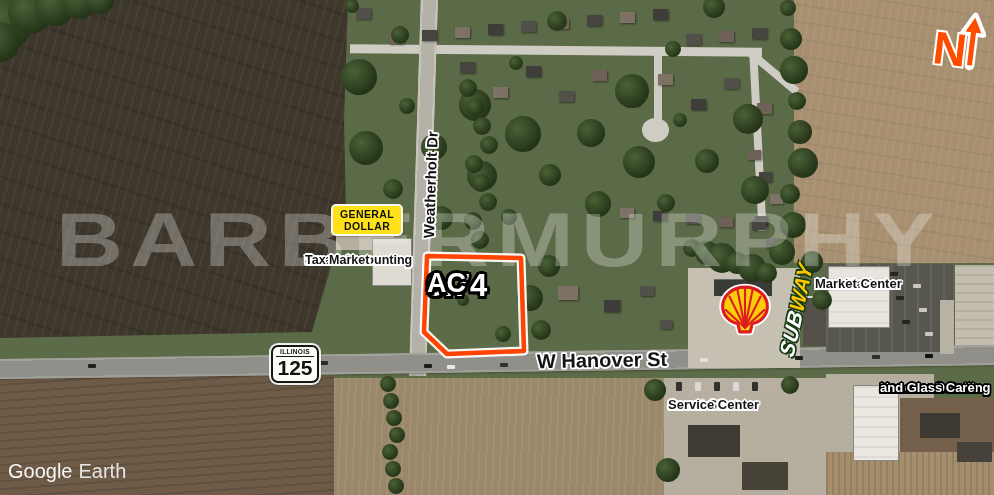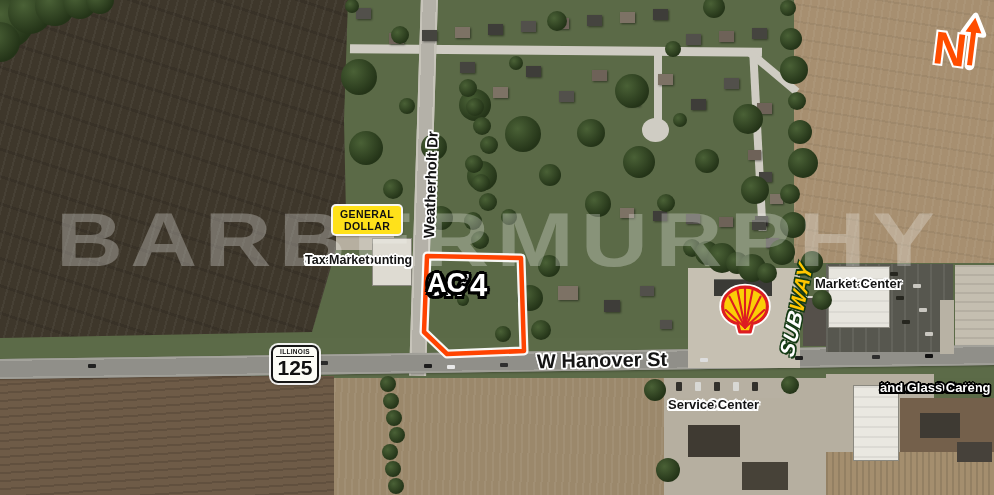--- a/index.html
+++ b/index.html
@@ -347,13 +347,16 @@
   <div class="lbl o-white ctr" style="left:668px;top:398px;width:120px;font-size:13px;">
     <span>Smart Start</span>
     <span>Service Center</span>
   </div>
 
   <div class="lbl o-black ctr" style="left:880px;top:381px;width:120px;font-size:13px;">
     <span>Hanover Detailing</span>
     <span>and Glass Care</span>
   </div>
 
+  <div id="google-earth">
+    <span>Google</span><span class="ge2">Earth</span>
+  </div>
 </div>
 
 </body></html>

